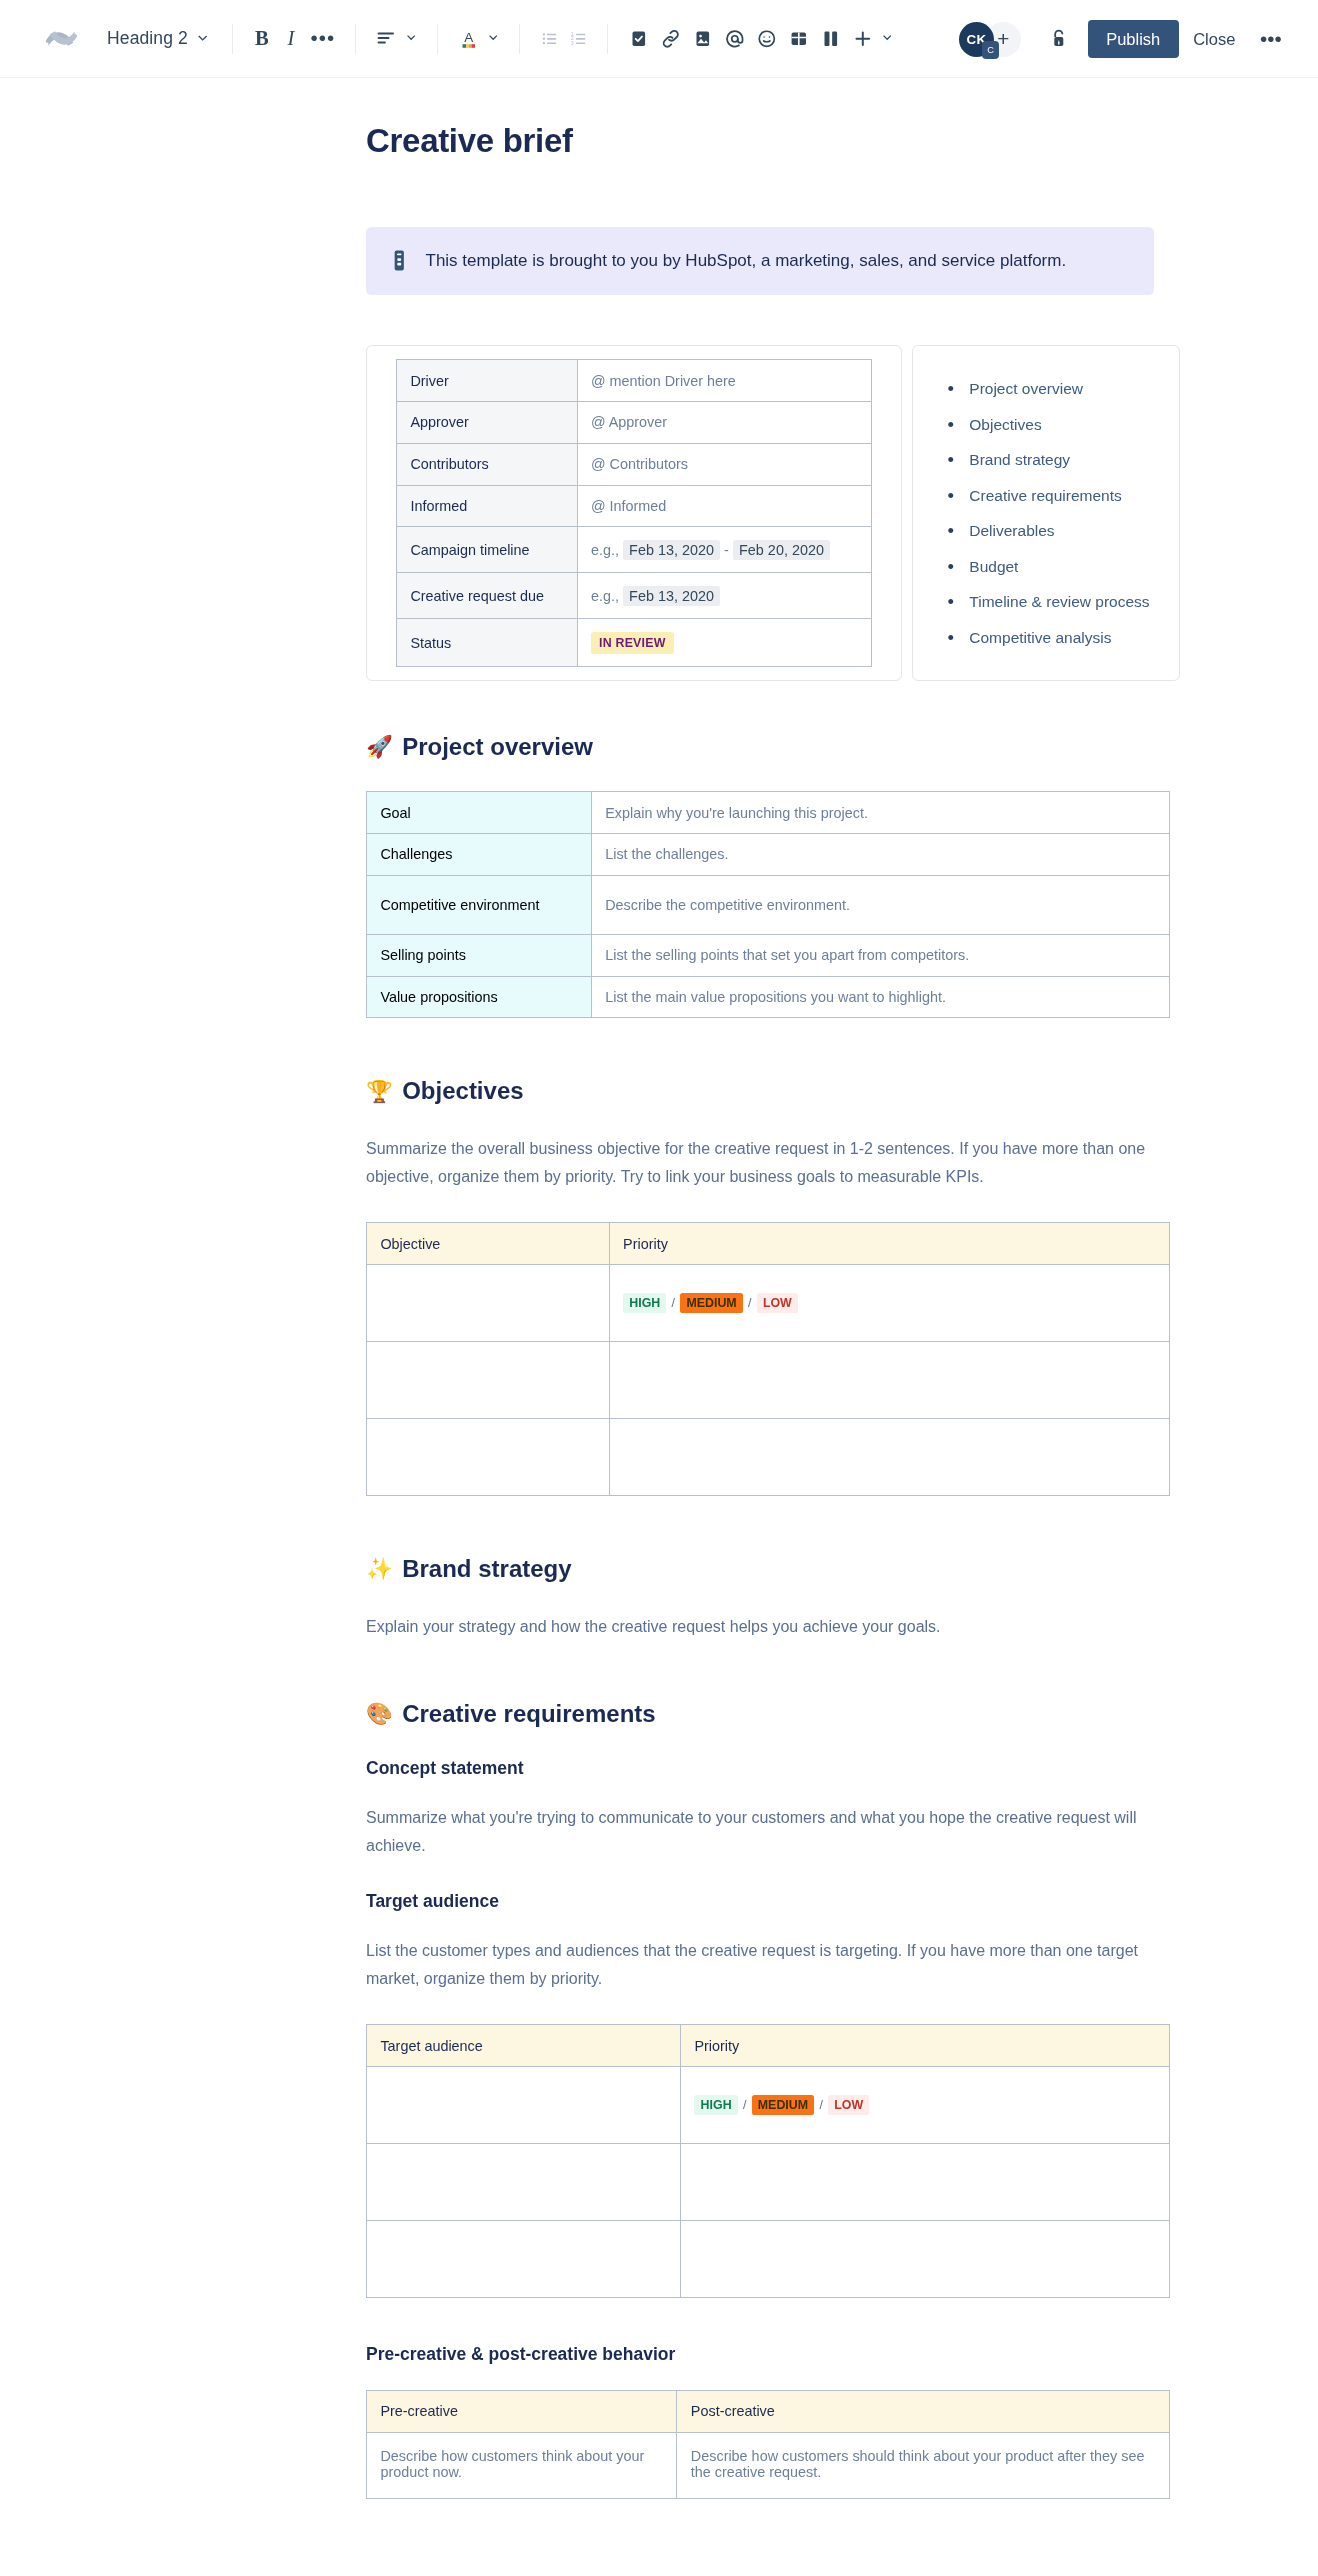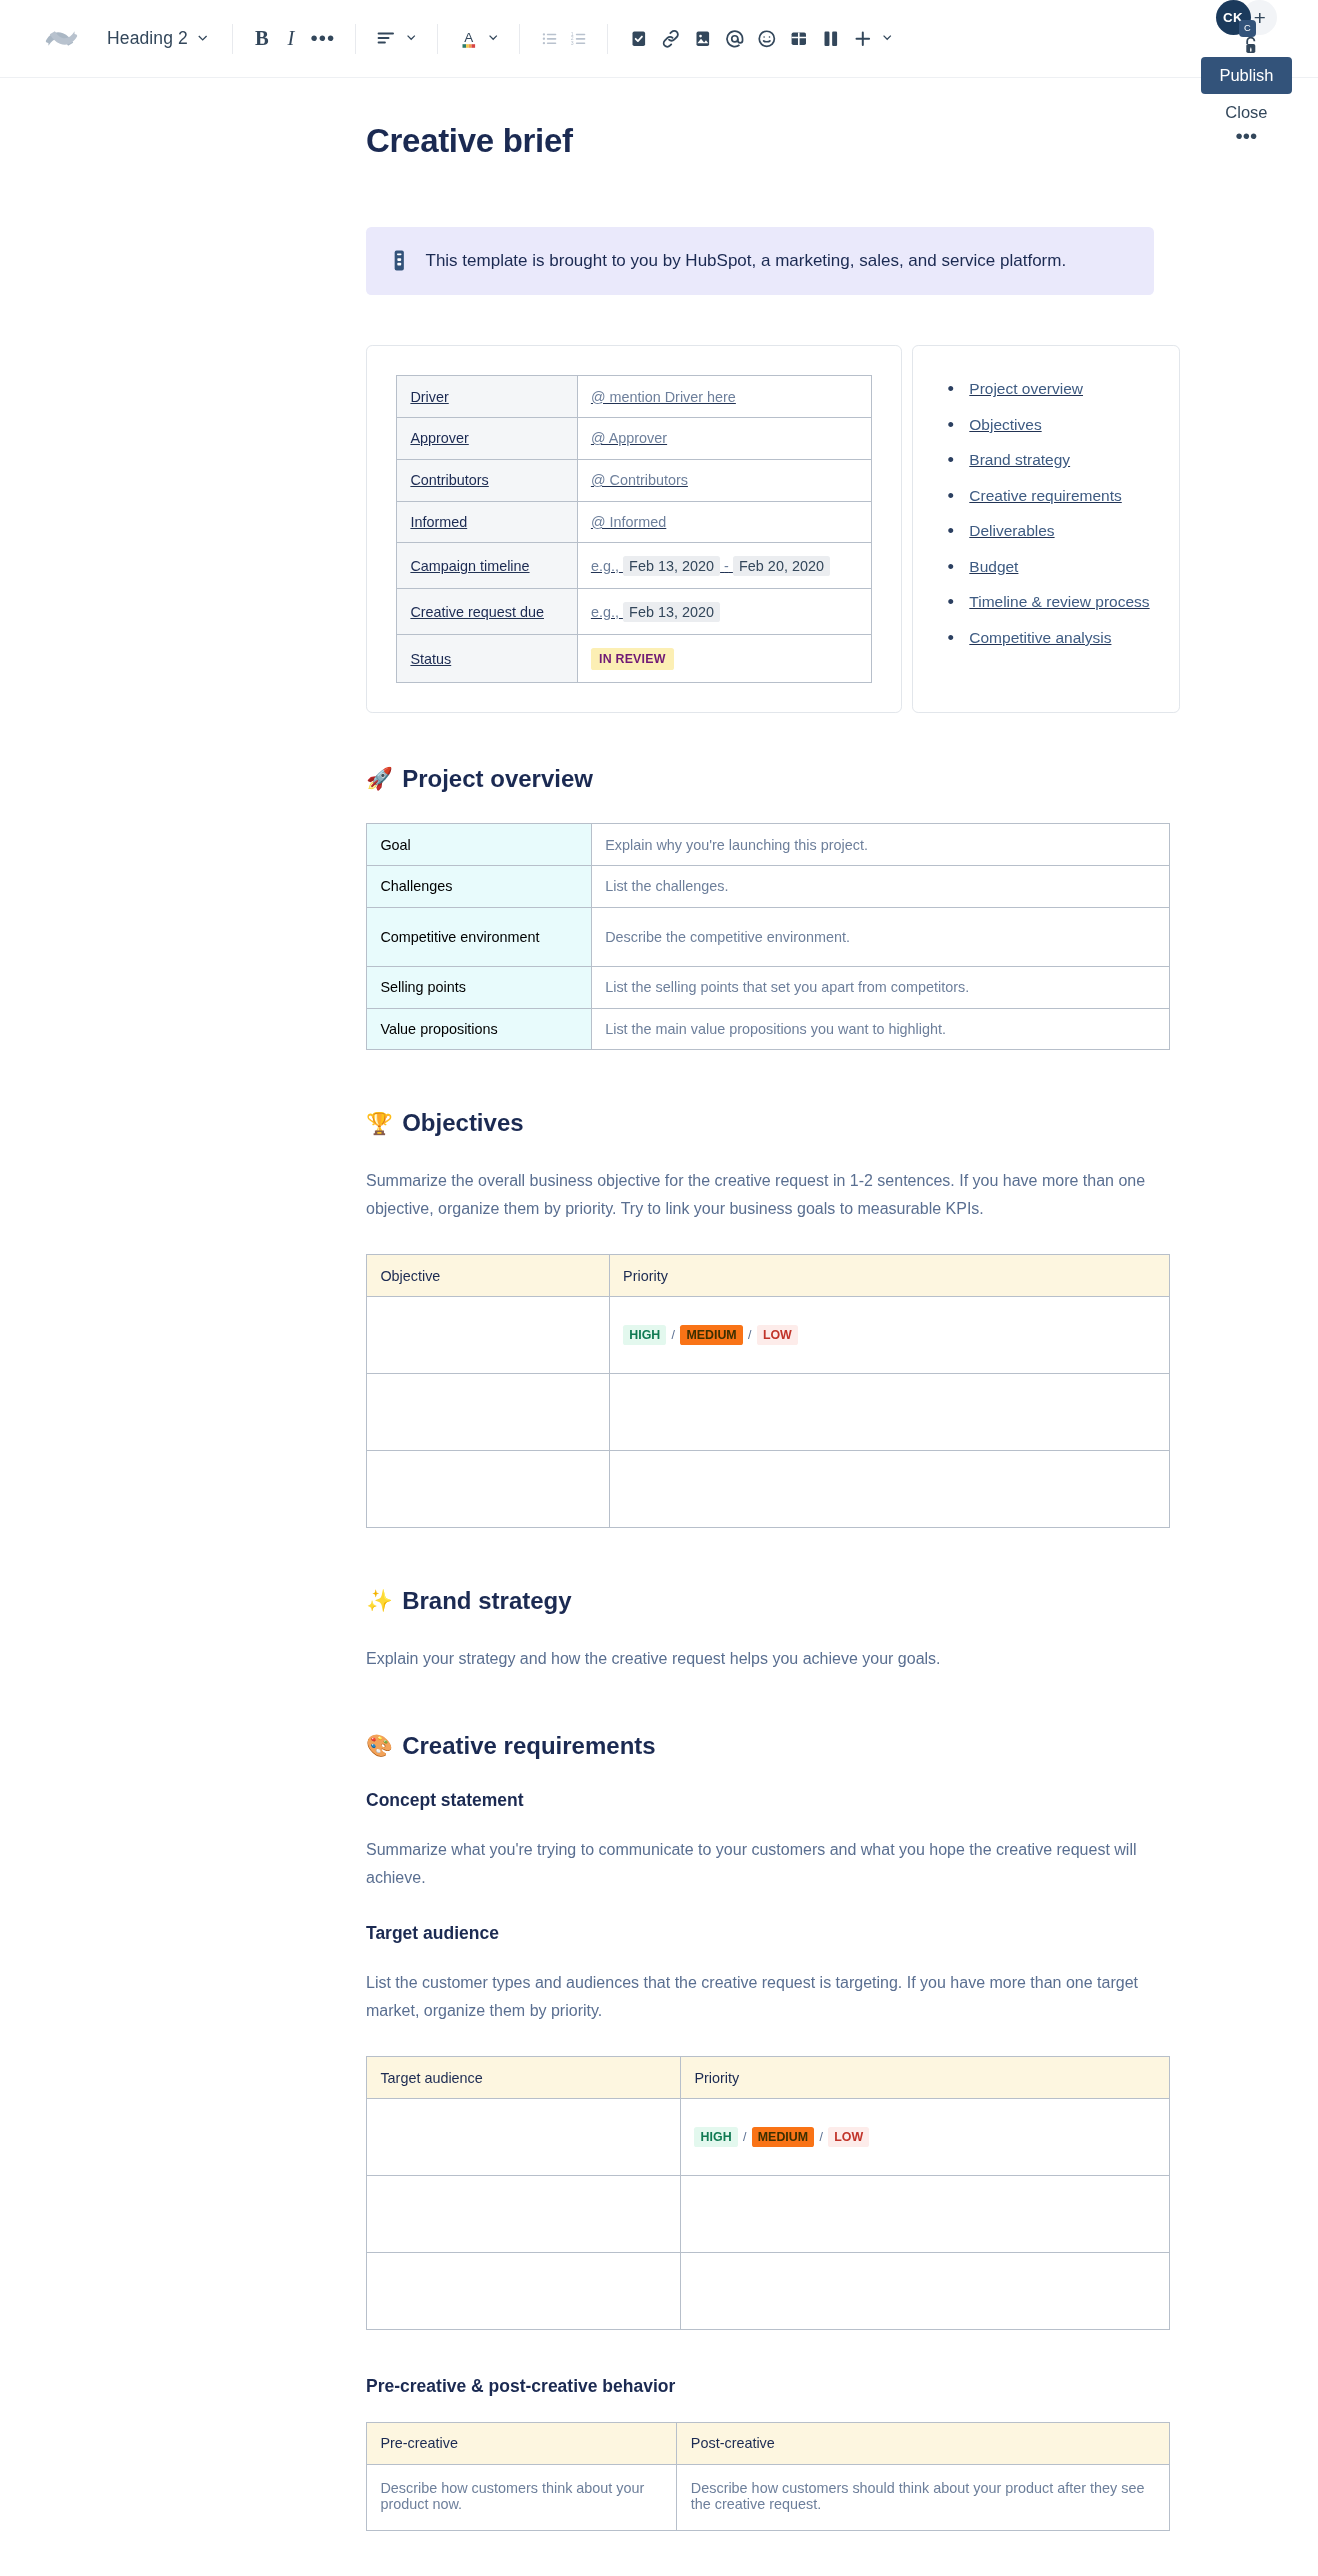--- a/index.html
+++ b/index.html
@@ -34,21 +34,21 @@
   .tb-style-label { font-size: 17.5px; color: #33475b; white-space: nowrap; letter-spacing: 0.1px;}
   .chev { margin-left: 8.2px; display:inline-block; }
   .tb-icon { width: 21.6px; height: 21.6px; display: block; }
   .tb-icon-sm { width: 17.5px; height: 17.5px; display:block; }
   .bold-g { font-size: 20.6px; font-weight: bold; font-family: "Liberation Serif", serif; }
   .ital-g { font-size: 20.6px; font-style: italic; font-family: "Liberation Serif", serif; }
   .dots-g { font-size: 20.6px; line-height: 0.5; letter-spacing: 1px; }
 
   .tb-right {
     position: absolute; right: 27px; top: 0; height: 78px;
-    display: flex; align-items: center; gap: 0; flex-direction: column;
+    display: flex; align-items: center; gap: 0;
   }
   .avatar-wrap { position: relative; display: flex; align-items: center; }
   .avatar {
     width: 35px; height: 35px; border-radius: 50%;
     background: #1b3a5c; color: #fff; font-size: 13.4px; font-weight: bold;
     display: flex; align-items: center; justify-content: center; letter-spacing: 0.3px;
     position: relative; z-index: 2;
   }
   .avatar-badge {
     position: absolute; left: 23px; bottom: -2.1px; z-index: 3;
@@ -81,21 +81,21 @@
 
   .promo {
     background: #eae9fb; border-radius: 5.2px;
     padding: 21.6px 24px; display: flex; align-items: center;
     gap: 17px; margin-bottom: 50px; width: 788px;
   }
   .promo-text { font-size: 17px; color: #1b2a52; }
 
   .panel-row { display: flex; gap: 0; align-items: stretch; margin-bottom: 52px; }
   .panel {
-    border: 0.5px solid #e2e6eb; border-radius: 6.2px; padding: 29px 29px; text-decoration: underline;
+    border: 0.5px solid #e2e6eb; border-radius: 6.2px; padding: 13px 29px;
   }
   .panel-left { width: 536px; }
   .panel-right { width: 268px; margin-left: 10.3px; padding-top: 34px; }
 
   table.grid {
     border-collapse: collapse; width: 100%;
     font-size: 14.4px;
   }
   table.grid td, table.grid th {
     border: 0.5px solid #b7bfca; padding: 12.4px 13.4px; vertical-align: middle;

